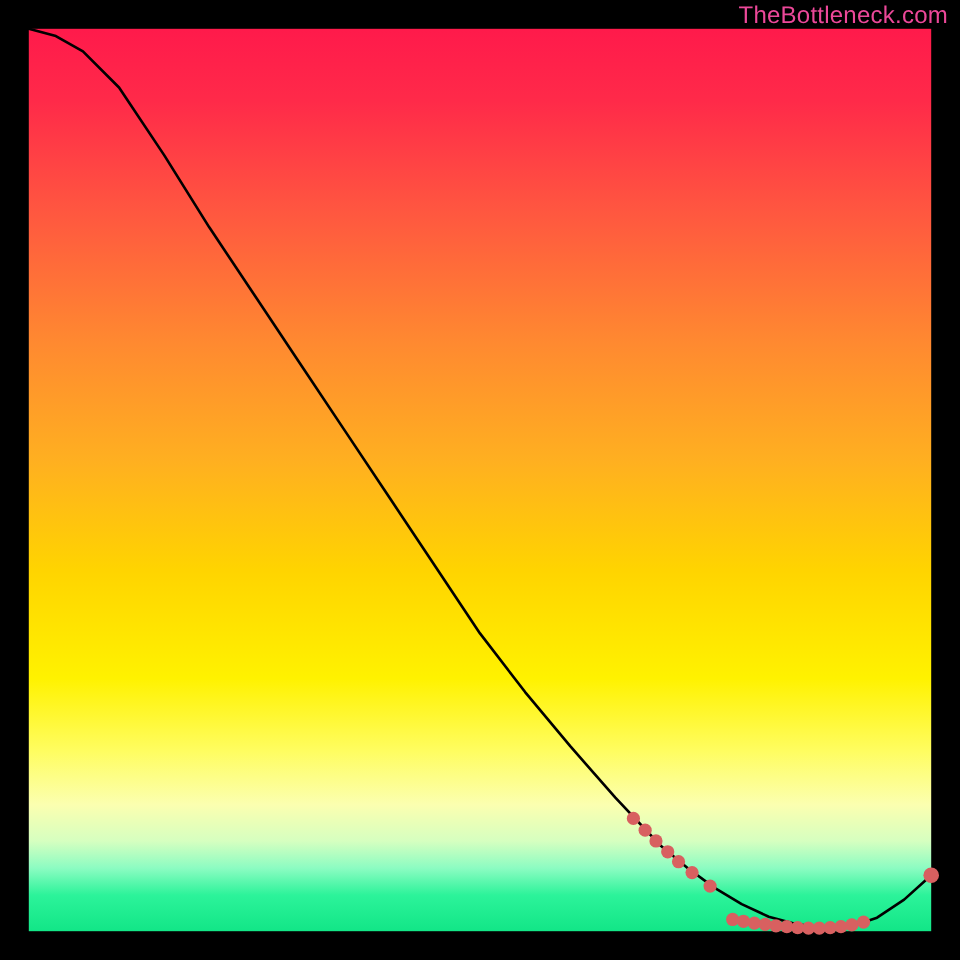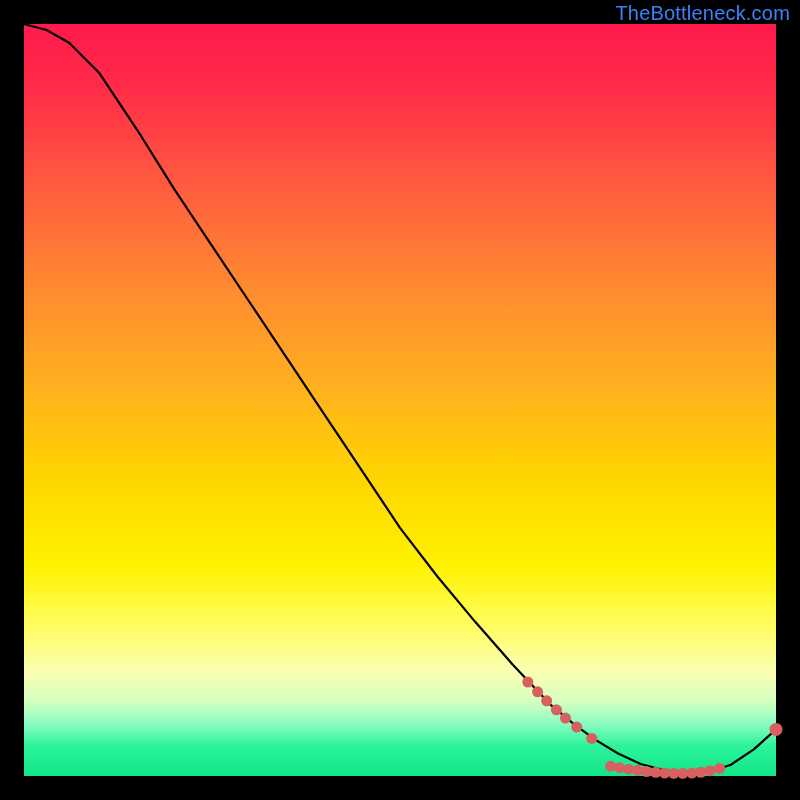--- a/index.html
+++ b/index.html
@@ -30,21 +30,21 @@
       #d6ffc0 90%,
       #8cfcc2 93%,
       #2cf39a 96%,
       #12e687 100%
     );
   }
   .watermark {
     position: absolute;
     top: 2px;
     right: 10px;
-    color: #3b82f6;
+    color: #ec4899;
     font-size: 20px;
     letter-spacing: 0.2px;
     font-weight: 500;
     user-select: none;
     text-align: right;
   }
   svg.plot {
     position: absolute;
     left: 0;
     top: 0;

